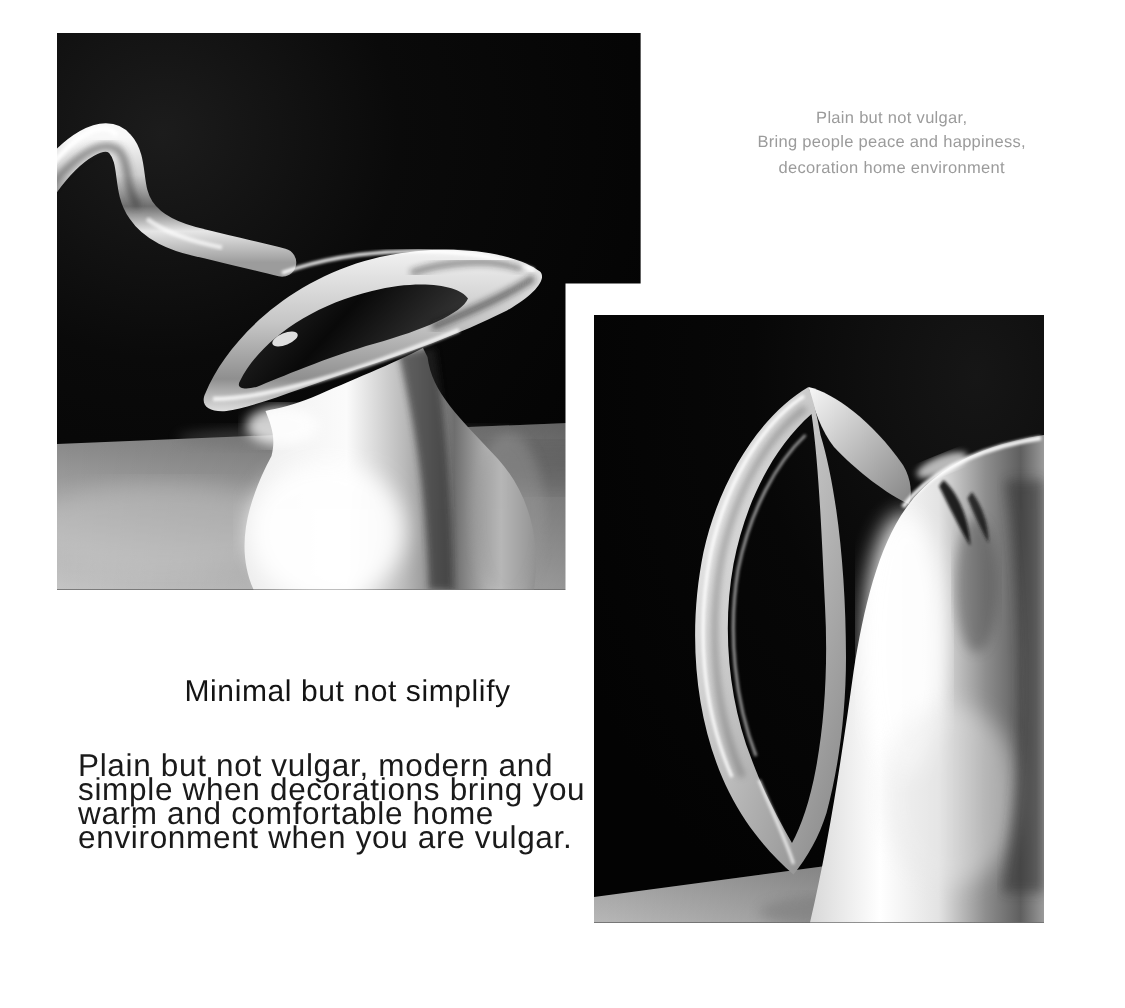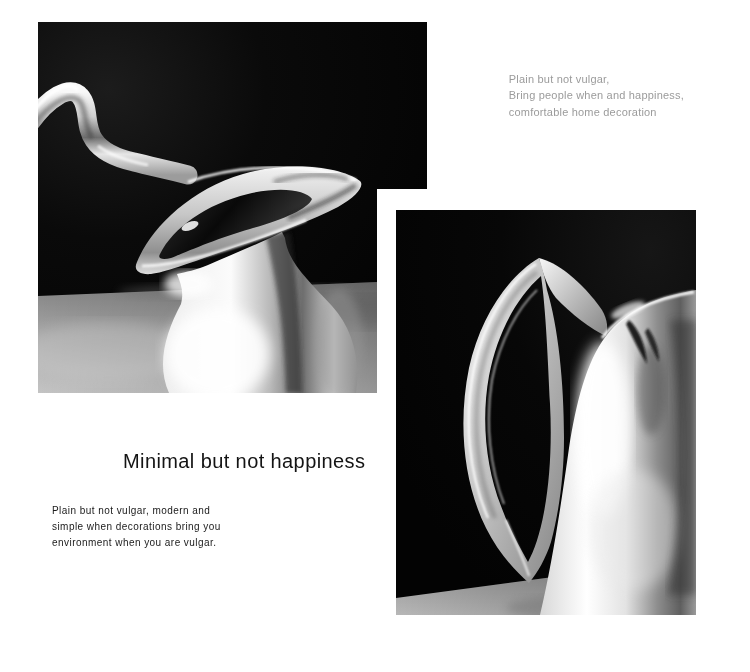--- a/index.html
+++ b/index.html
@@ -16,32 +16,32 @@
     position:absolute;left:377px;top:189px;
     background:#ffffff;padding:21px 0 0 19px;z-index:2;
   }
   .photo2{
     width:300px;height:405px;background:#050505;display:block;
   }
   svg{display:block;}
   
   .intro{
     position:absolute;top:71px;right:66px;z-index:3;
-    text-align:left;color:#9b9b9b;font-size:11px;line-height:16.3px;
+    text-align:center;color:#9b9b9b;font-size:11px;line-height:16.3px;
     letter-spacing:0.2px;
   }
   
   .feature-title{
     position:absolute;left:123px;top:450px;z-index:3;margin:0;
     font-size:20px;font-weight:400;color:#141414;letter-spacing:0.4px;
     white-space:nowrap;
   }
   .feature-para{
     position:absolute;left:52px;top:503px;z-index:3;
-    font-size:10px;line-height:15.9px;color:#1a1a1a;letter-spacing:0.45px;
+    font-size:21px;line-height:15.9px;color:#1a1a1a;letter-spacing:0.45px;
     white-space:nowrap;
   }
 </style>
 </head>
 <body>
 
 <div class="canvas">
 
   <div class="photo1">
     <svg width="389" height="371" viewBox="0 0 389 371">
@@ -130,22 +130,22 @@
         <path d="M 150 160 C 200 142 272 140 318 158" fill="none" stroke="#ffffff" stroke-width="2.5" opacity="0.95" filter="url(#b1)"></path>
         <path d="M 104 244 C 140 244 200 226 268 198" fill="none" stroke="#fafafa" stroke-width="3" opacity="0.85" filter="url(#b1)"></path>
         <path d="M 250 196 C 280 184 305 172 318 163" fill="none" stroke="#161616" stroke-width="5" opacity="0.55" filter="url(#b2)"></path>
         <path d="M 236 160 C 260 152 290 150 310 157" fill="none" stroke="#1a1a1a" stroke-width="4" opacity="0.5" filter="url(#b2)"></path>
       </g>
     </svg>
   </div>
 
   <div class="intro">
     <div>Plain but not vulgar,</div>
-    <div>Bring people when and happiness,</div>
-    <div>comfortable home decoration</div>
+    <div>Bring people peace and happiness,</div>
+    <div>decoration home environment</div>
   </div>
 
   <div class="photo2wrap">
     <svg class="photo2" width="300" height="405" viewBox="0 0 300 405">
       <defs>
         <radialGradient id="bgGlow2" cx="0.85" cy="0.1" r="1">
           <stop offset="0" stop-color="#161616"></stop>
             <stop offset="0.5" stop-color="#070707"></stop>
             <stop offset="1" stop-color="#030303"></stop>
         </radialGradient>
@@ -212,21 +212,22 @@
       <g>
         <path fill-rule="evenodd" fill="url(#handle2)" d="M 143 48 C 112 66 84 108 73 158 C 62 212 67 272 90 318 C 102 342 118 360 133 373 C 142 362 150 348 155 332 C 163 302 168 266 168 228 C 168 172 162 116 151 80 C 149 68 146 56 143 48 Z M 145 66 C 120 88 101 124 93 166 C 85 210 90 258 105 296 C 113 318 123 336 132 352 C 138 341 144 324 148 302 C 154 270 156 232 154 194 C 152 152 150 100 145 66 Z"></path>
         <path d="M 140 54 C 112 72 88 112 78 158 C 68 208 72 262 92 308" fill="none" stroke="#ffffff" stroke-width="2.2" opacity="0.9" filter="url(#c1)"></path>
         <path d="M 141 80 C 122 98 104 130 96 170 C 89 212 94 258 108 294" fill="none" stroke="#e8e8e8" stroke-width="1.6" opacity="0.8" filter="url(#c1)"></path>
         <path d="M 141 62 C 116 80 94 118 85 162 C 76 210 80 264 99 308" fill="none" stroke="#4d4d4d" stroke-width="4" opacity="0.4" filter="url(#c2)"></path>
         <path d="M 110 310 C 120 334 128 350 133 366" fill="none" stroke="#ffffff" stroke-width="2" opacity="0.8" filter="url(#c1)"></path>
       </g>
     </svg>
   </div>
 
-  <h2 class="feature-title">Minimal but not happiness</h2>
+  <h2 class="feature-title">Minimal but not simplify</h2>
 
   <div class="feature-para">
     <div>Plain but not vulgar, modern and</div>
     <div>simple when decorations bring you</div>
+    <div>warm and comfortable home</div>
     <div>environment when you are vulgar.</div>
   </div>
 
 </div>
 
 </body></html>

